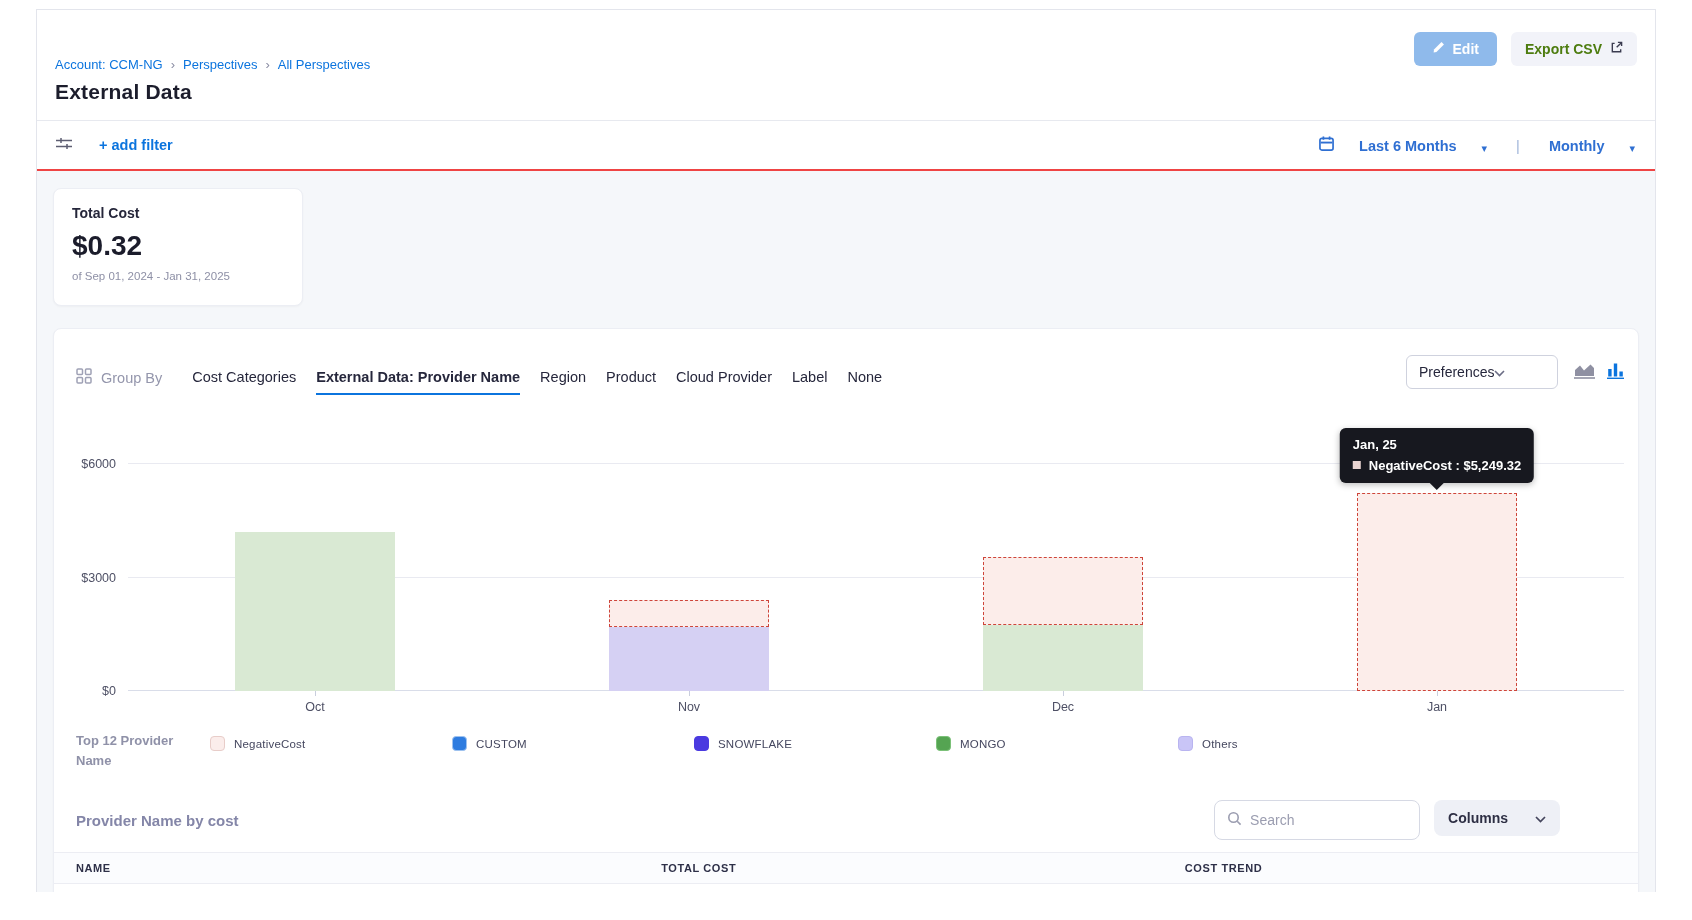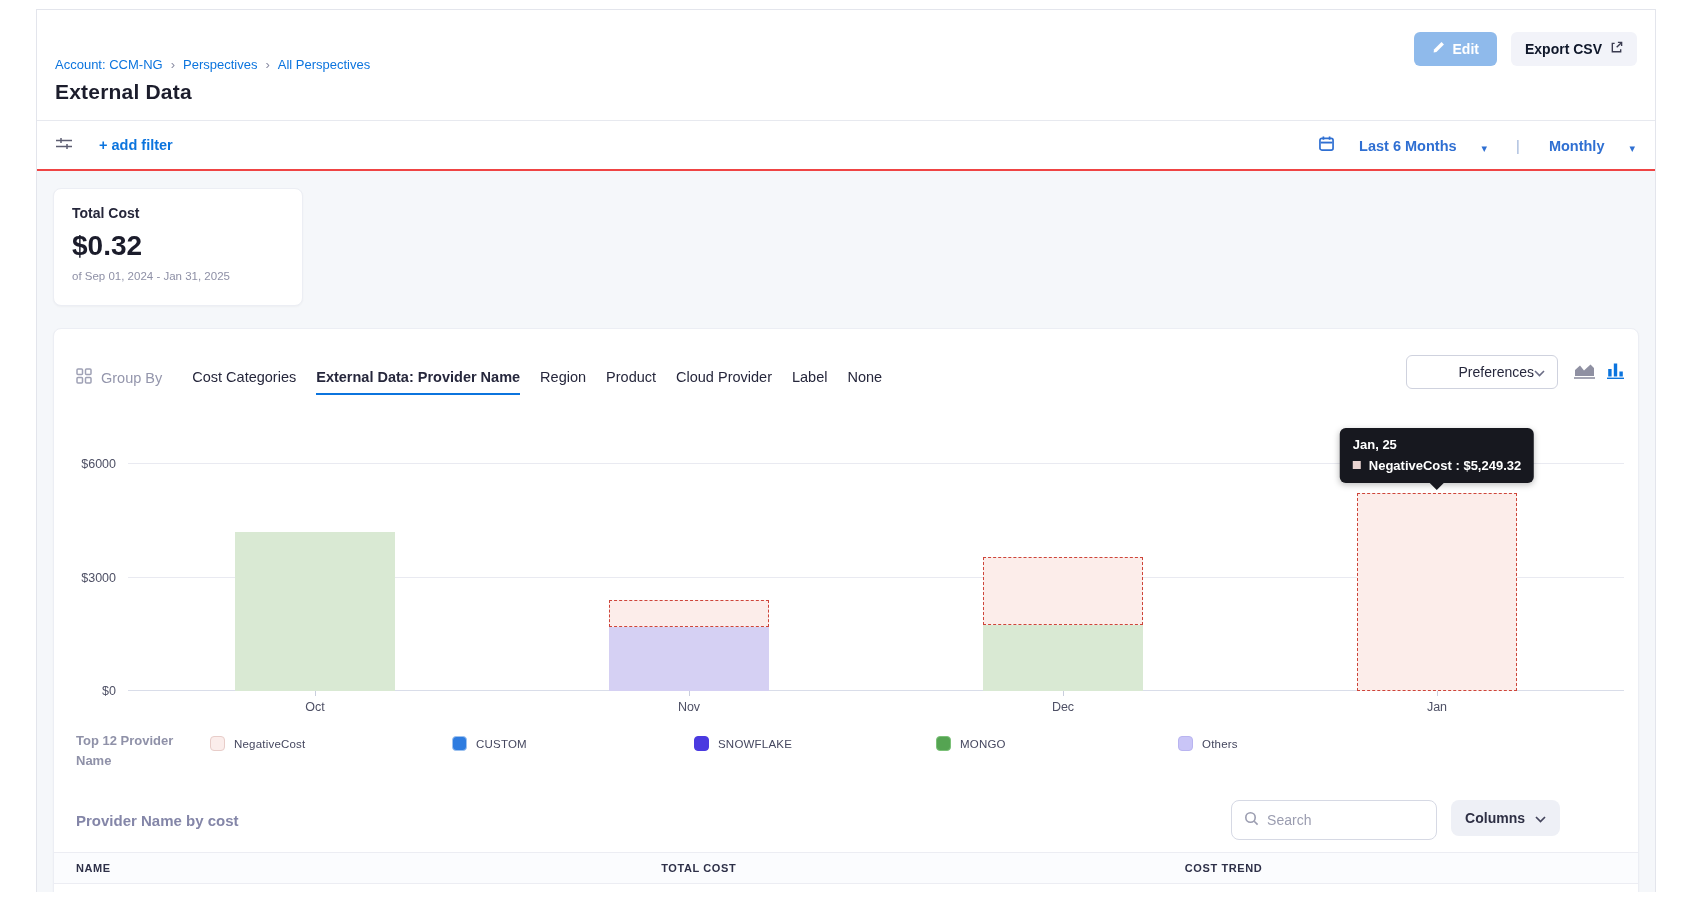--- a/index.html
+++ b/index.html
@@ -8,21 +8,21 @@
 
   
   .hdr { display:flex; justify-content:space-between; padding:14px 18px 16px; border-bottom:1px solid #e7e9ef; }
   .breadcrumb { display:flex; gap:8px; align-items:center; font-size:13px; color:#0b74de; margin-bottom:8px;margin-top:33px; }
   .crumb { cursor:pointer; }
   .crumb-sep { color:#8b8da4; font-size:13px; }
   .page-title { font-size:21px; font-weight:700; color:#1c1d2c; letter-spacing:.2px; }
   .hdr-actions { display:flex; gap:14px; align-items:flex-start; padding-top:8px; }
   .btn { display:flex; align-items:center; gap:8px; border:none; border-radius:6px; font-size:14px; font-weight:700; cursor:pointer; font-family:inherit; }
   .btn-edit { background:#8fbaeb; color:#fff; padding:9px 18px; }
-  .btn-export { background:#f2f3f9; color:#0f172a; padding:9px 14px;text-align:right; }
+  .btn-export { background:#f2f3f9; color:#4d7c0f; padding:9px 14px;text-align:right; }
 
   
   .filter-bar { display:flex; justify-content:space-between; align-items:center; height:50px; padding:0 20px 0 18px; border-bottom:2px solid #ef4444; }
   .fb-left { display:flex; align-items:center; gap:26px; }
   .add-filter { color:#0b74de; font-size:14.5px; font-weight:600; cursor:pointer; }
   .fb-right { display:flex; align-items:flex-end; gap:25px; color:#2f6fd2; font-size:14.5px; font-weight:700; }
   .caret { font-size:11px; line-height:1; padding-top:2px; }
   .fb-divider { color:#9db3d9; font-weight:400; padding:0 4px; }
 
   
@@ -42,21 +42,21 @@
   .rec-line2 { margin-top:5px; }
 
   
   .main-card { background:#fff; border:1px solid #eceef4; border-radius:8px; margin-top:22px; box-shadow:0 1px 2px rgba(40,41,61,.04); }
   .gb-row { display:flex; align-items:flex-end; padding:26px 14px 0 22px; }
   .gb-label { display:flex; align-items:center; gap:9px; color:#9496ac; font-size:14.5px; margin-right:30px; padding-bottom:8px; }
   .gb-tabs { display:flex; gap:20px; font-size:14.5px; color:#26273c; }
   .gb-tab { padding-bottom:8px; border-bottom:2px solid transparent; cursor:pointer; white-space:nowrap; }
   .gb-tab.active { font-weight:700; border-bottom-color:#0b74de; }
   .gb-right { margin-left:auto; display:flex; align-items:center; gap:16px; padding-bottom:6px; }
-  .pref-select { width:152px; height:34px; border:1px solid #cfd2de; border-radius:6px; background:#fff; display:flex; align-items:center; justify-content:flex-end; padding:0 12px; font-size:14px; color:#26273c; cursor:pointer; }
+  .pref-select { width:152px; height:34px; border:1px solid #cfd2de; border-radius:6px; background:#fff; display:flex; align-items:center; justify-content:flex-start; padding:0 12px; font-size:14px; color:#26273c; cursor:pointer; }
   .chart-type-icons { display:flex; align-items:center; gap:12px; }
 
   
   .chart-wrap { margin:24px 14px 0 22px; position:relative; }
   .plot { margin-left:52px; height:272px; position:relative; }
   .gridline { position:absolute; left:0; right:0; height:0; border-top:1px solid #e9eaf1; }
   .gridline.baseline { border-top-color:#d9dde9; }
   .ytick { position:absolute; right:calc(100% + 12px); transform:translateY(50%); font-size:12.5px; color:#4e5065; white-space:nowrap; }
   .bars { position:absolute; left:0; right:0; top:0; bottom:0; display:flex; }
   .slot { flex:1; height:100%; display:flex; flex-direction:column-reverse; align-items:center; }
@@ -77,21 +77,21 @@
   .legend-item { flex:0 0 242px; display:flex; align-items:center; gap:9px; font-size:11.5px; color:#45475f; letter-spacing:.2px; cursor:pointer; }
   .legend-swatch { width:15px; height:15px; border-radius:4px; flex:0 0 15px; }
 
   
   .tbl-head-row { display:flex; justify-content:space-between; align-items:center; padding:16px 22px 12px; }
   .tbl-title { font-size:15px; font-weight:700; color:#8486a8; }
   .tbl-controls { display:flex; gap:14px; margin-right:56px; }
   .search-box { width:206px; height:40px; border:1px solid #d6d9e4; border-radius:8px; background:#fff; display:flex; align-items:center; gap:8px; padding:0 12px; }
   .search-box input { border:none; outline:none; flex:1; font-size:14px; color:#3c3e58; font-family:inherit; background:transparent; }
   .search-box input::placeholder { color:#9b9db0; }
-  .btn-columns { height:36px; background:#eef0f6; border-radius:8px; display:flex; align-items:center; gap:10px; padding:0 14px; font-size:14px; font-weight:600; color:#2e2f44; }
+  .btn-columns { height:36px; background:#eef0f6; border-radius:8px; display:flex; align-items:center; gap:27px; padding:0 14px; font-size:14px; font-weight:600; color:#2e2f44; }
   .thead { display:grid; grid-template-columns:38% 34% 28%; padding:0 22px; height:32px; align-items:center; background:#fbfcfe; border-top:1px solid #ecedf3; border-bottom:1px solid #ecedf3; font-size:11px; font-weight:700; letter-spacing:.6px; color:#2e3048; }
   .trow { display:grid; grid-template-columns:38% 34% 28%; padding:0 22px; height:35px; align-items:center; border-bottom:1px solid #f0f1f6; cursor:pointer; }
   .row-name { display:flex; align-items:center; gap:10px; font-size:15px; color:#3c3e58; }
   .row-swatch { width:14px; height:14px; border-radius:3px; box-shadow:0 0 0 1px #dfe3ee; }
   .cost-cell { font-size:13.5px; color:#3c3e58; }
   .trend-cell { display:flex; align-items:center; gap:7px; font-size:13.5px; color:#67698c; }
   .trend-up { color:#3dab61; font-size:9px; line-height:1; }
   .bottom-strip { height:16px; background:#f6f7fa; border-top:1px solid #ecedf3; }
 </style>
 </head>

